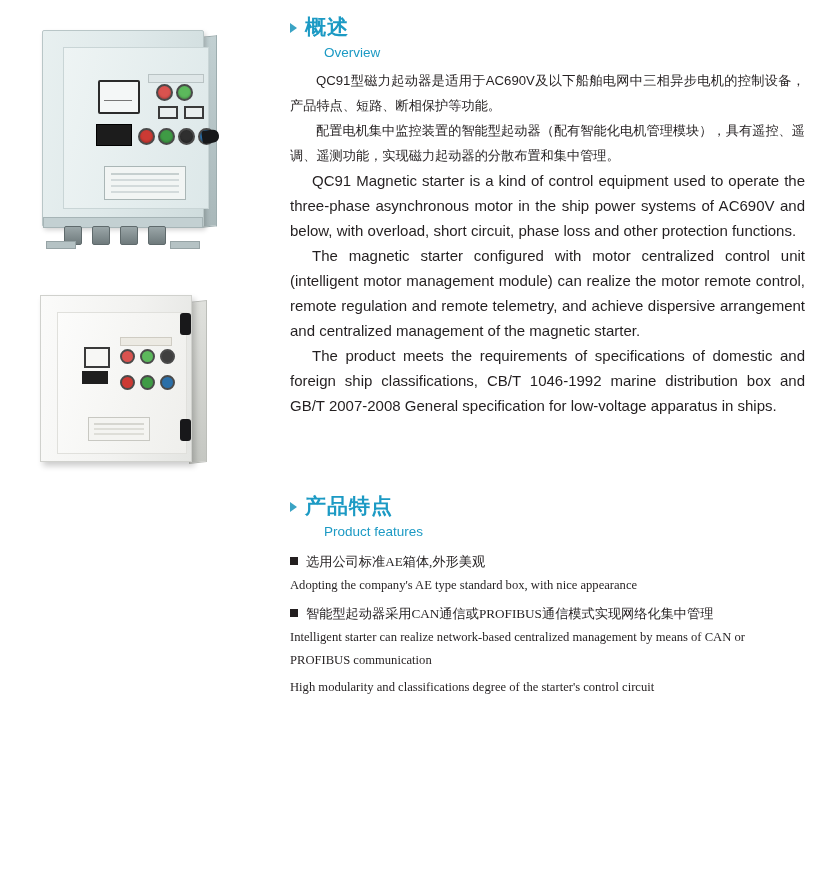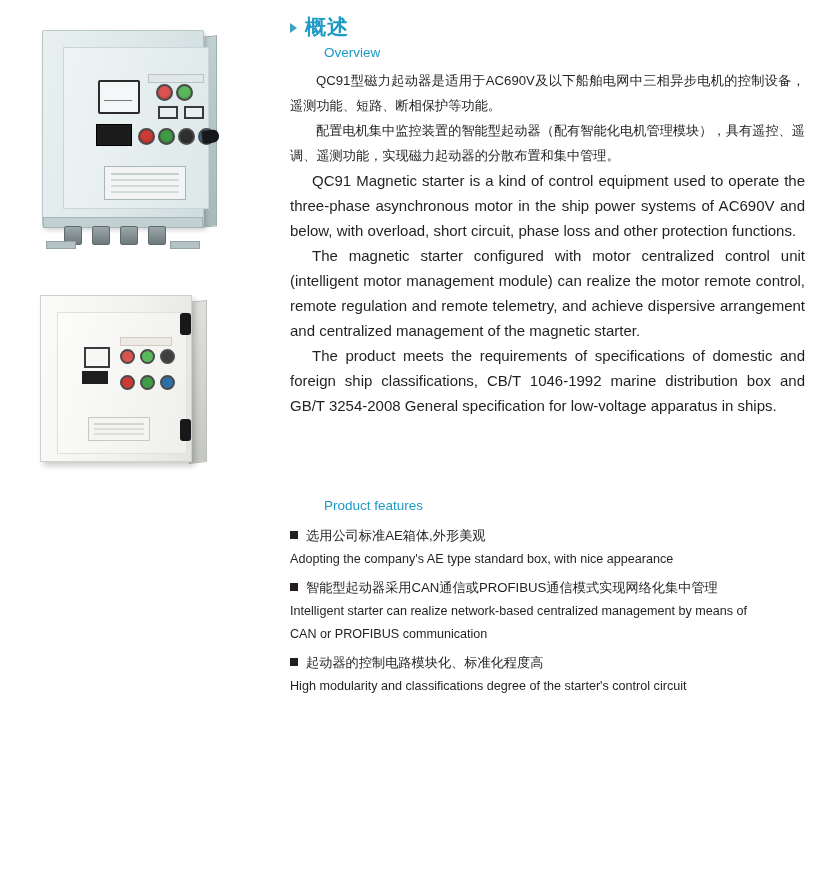--- a/index.html
+++ b/index.html
@@ -347,20 +347,21 @@
   .block-features {
     position: absolute;
     left: 0;
     top: 493px;
     width: 515px;
   }
   .feature-list {
     margin-top: 8px;
     padding: 0;
     list-style: none;
+    font-family: Liberation Serif, serif;
   }
   .feature-item {
     margin-bottom: 4px;
   }
   .feature-cn {
     display: flex;
     align-items: flex-start;
     font-size: 13.2px;
     line-height: 25px;
     color: #231f20;
@@ -441,52 +442,52 @@
     <div class="block-overview">
       <div class="section-head">
         <div class="head-row">
           <span class="arrow-icon"></span>
           <span class="head-cn">概述</span>
         </div>
         <div class="head-en">Overview</div>
       </div>
 
       <div class="overview-body">
-        <p class="para-cn">QC91型磁力起动器是适用于AC690V及以下船舶电网中三相异步电机的控制设备，遥测功能、短路、断相保护等功能。</p>
+        <p class="para-cn">QC91型磁力起动器是适用于AC690V及以下船舶电网中三相异步电机的控制设备，产品特点、短路、断相保护等功能。</p>
         <p class="para-cn">配置电机集中监控装置的智能型起动器（配有智能化电机管理模块），具有遥控、遥调、遥测功能，实现磁力起动器的分散布置和集中管理。</p>
         <p class="para-en">QC91 Magnetic starter is a kind of control equipment used to operate the three-phase asynchronous motor in the ship power systems of AC690V and below, with overload, short circuit, phase loss and other protection functions.</p>
         <p class="para-en">The magnetic starter configured with motor centralized control unit (intelligent motor management module) can realize the motor remote control, remote regulation and remote telemetry, and achieve dispersive arrangement and centralized management of the magnetic starter.</p>
-        <p class="para-en">The product meets the requirements of specifications of domestic and foreign ship classifications, CB/T 1046-1992 marine distribution box and GB/T 3254-2008 General specification for low-voltage apparatus in ships.</p>
+        <p class="para-en">The product meets the requirements of specifications of domestic and foreign ship classifications, CB/T 1046-1992 marine distribution box and GB/T 2007-2008 General specification for low-voltage apparatus in ships.</p>
       </div>
     </div>
 
     <div class="block-features">
       <div class="section-head">
+        <div class="head-row">
+          <span class="arrow-icon"></span>
+          <span class="head-cn">产品特点</span>
+        </div>
         <div class="head-en">Product features</div>
       </div>
 
       <ul class="feature-list">
         <li class="feature-item">
           <div class="feature-cn">
             <span class="sq-icon"></span>
             <span>选用公司标准AE箱体,外形美观</span>
           </div>
           <div class="feature-en">Adopting the company's AE type standard box, with nice appearance</div>
         </li>
         <li class="feature-item">
           <div class="feature-cn">
             <span class="sq-icon"></span>
             <span>智能型起动器采用CAN通信或PROFIBUS通信模式实现网络化集中管理</span>
           </div>
           <div class="feature-en">Intelligent starter can realize network-based centralized management by means of CAN or PROFIBUS communication</div>
         </li>
         <li class="feature-item">
-          <div class="feature-cn">
-            <span class="sq-icon"></span>
-            <span>起动器的控制电路模块化、标准化程度高</span>
-          </div>
           <div class="feature-en">High modularity and classifications degree of the starter's control circuit</div>
         </li>
       </ul>
     </div>
 
   </div>
 </div>
 
 </body></html>

